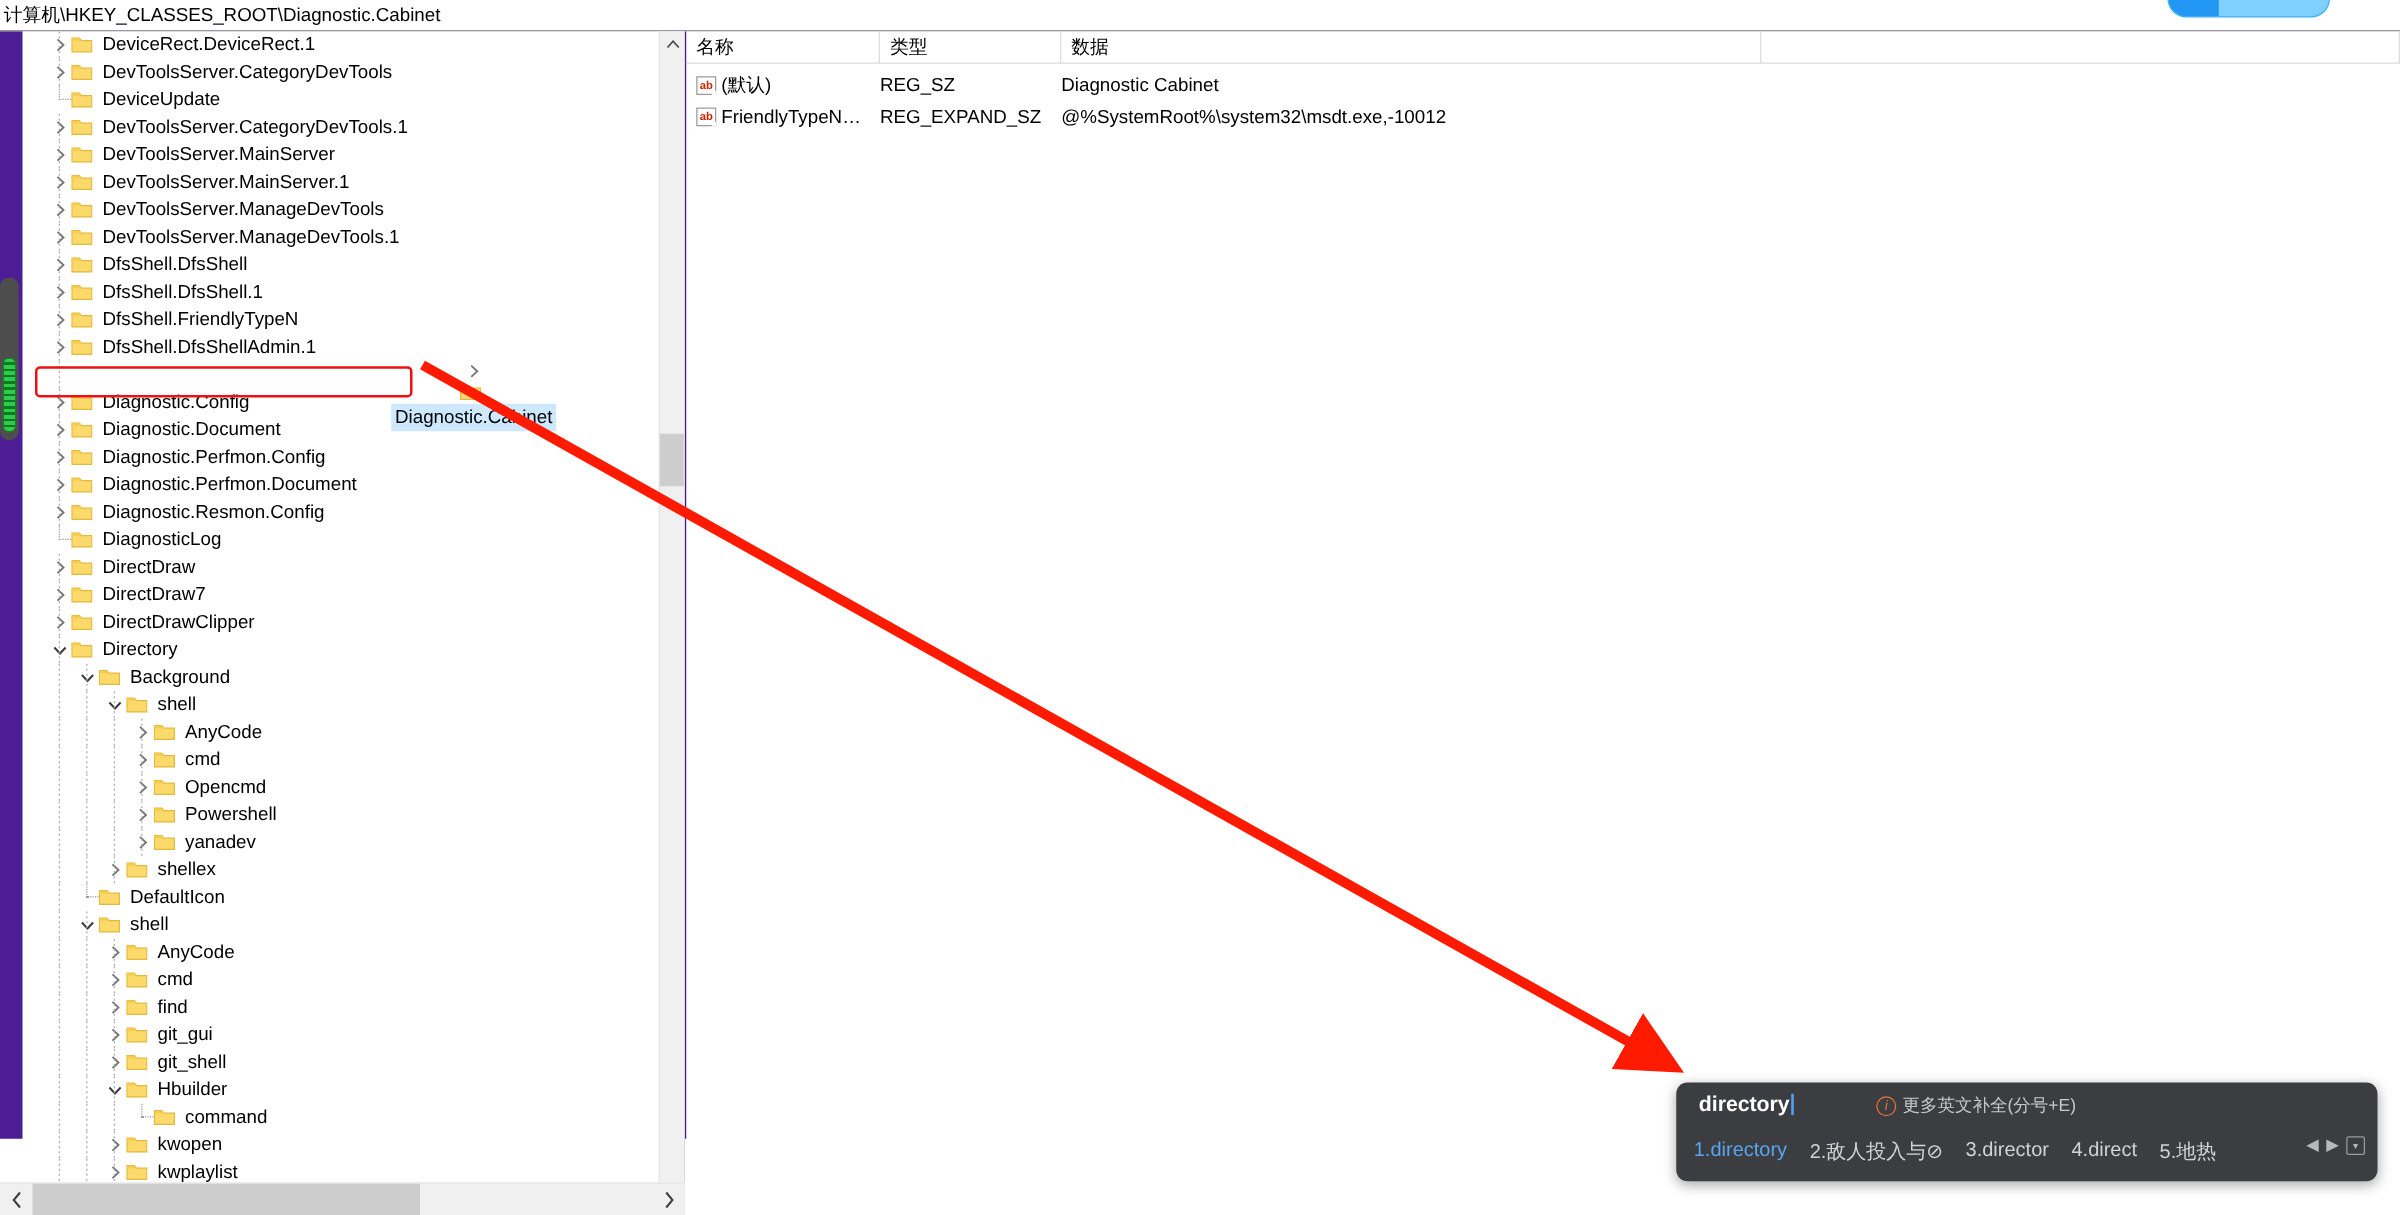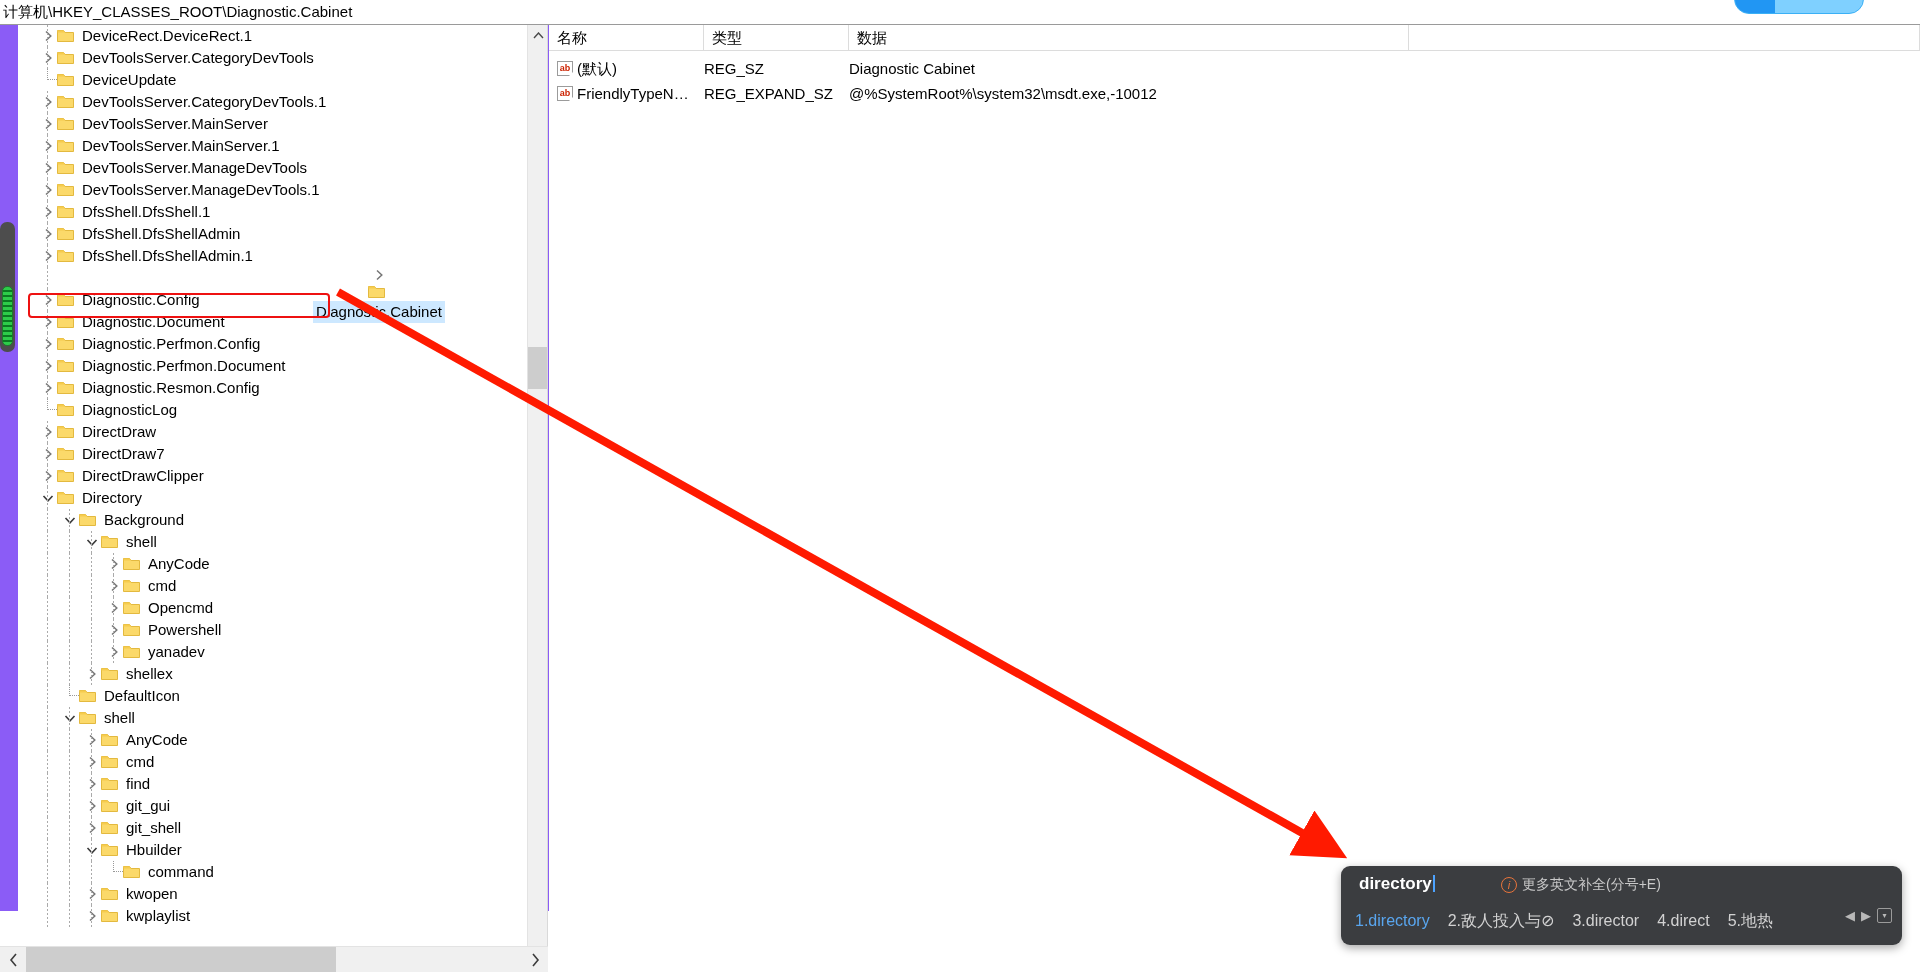--- a/index.html
+++ b/index.html
@@ -3,21 +3,21 @@
 <meta charset="utf-8">
 <style>
   * { box-sizing: border-box; }
   html, body {
     margin: 0; padding: 0;
     width: 1920px; height: 972px;
     overflow: hidden;
     background: #ffffff;
     font-family: "Liberation Sans", "DejaVu Sans", sans-serif;
   }
-  #root { position: relative; width: 1920px; height: 911px; background: #8b5cf6; }
+  #root { position: relative; width: 1920px; height: 911px; background: #4c1d95; }
 
   
   .addressbar {
     position: absolute; left: 0; top: 0; width: 1920px; height: 25px;
     background: #ffffff;
     border-bottom: 1px solid #9a9a9a;
     display: flex; align-items: center;
   }
   .addressbar .path {
     font-size: 15px; color: #000; padding-left: 3px;
@@ -343,36 +343,51 @@
               <svg width="9" height="12" viewBox="0 0 9 12">
                 <path d="M2 1.5 L6.8 6 L2 10.5" fill="none" stroke="#767676" stroke-width="1.5"></path>
               </svg>
             </span>
             <span class="folder">
               <svg width="17" height="14" viewBox="0 0 17 14">
                 <path d="M0.5 1.5 h6 l1.6 2 h8.4 v9 h-16 z" fill="#fbd96a" stroke="#e3b93f" stroke-width="1"></path>
                 <path d="M0.5 1.5 h6 l1.6 2 h-7.6 z" fill="#f6cc4e"></path>
               </svg>
             </span>
+            <span class="label">DfsShell.DfsShell</span>
+          </div>
+          <div class="node" style="padding-left: 22px;">
+            <div class="dotline" style="left: 29px;"></div>
+            <span class="twisty">
+              <svg width="9" height="12" viewBox="0 0 9 12">
+                <path d="M2 1.5 L6.8 6 L2 10.5" fill="none" stroke="#767676" stroke-width="1.5"></path>
+              </svg>
+            </span>
+            <span class="folder">
+              <svg width="17" height="14" viewBox="0 0 17 14">
+                <path d="M0.5 1.5 h6 l1.6 2 h8.4 v9 h-16 z" fill="#fbd96a" stroke="#e3b93f" stroke-width="1"></path>
+                <path d="M0.5 1.5 h6 l1.6 2 h-7.6 z" fill="#f6cc4e"></path>
+              </svg>
+            </span>
             <span class="label">DfsShell.DfsShell.1</span>
           </div>
           <div class="node" style="padding-left: 22px;">
             <div class="dotline" style="left: 29px;"></div>
             <span class="twisty">
               <svg width="9" height="12" viewBox="0 0 9 12">
                 <path d="M2 1.5 L6.8 6 L2 10.5" fill="none" stroke="#767676" stroke-width="1.5"></path>
               </svg>
             </span>
             <span class="folder">
               <svg width="17" height="14" viewBox="0 0 17 14">
                 <path d="M0.5 1.5 h6 l1.6 2 h8.4 v9 h-16 z" fill="#fbd96a" stroke="#e3b93f" stroke-width="1"></path>
                 <path d="M0.5 1.5 h6 l1.6 2 h-7.6 z" fill="#f6cc4e"></path>
               </svg>
             </span>
-            <span class="label">DfsShell.DfsShellAdmin</span>
+            <span class="label">DfsShell.FriendlyTypeN</span>
           </div>
           <div class="node" style="padding-left: 22px;">
             <div class="dotline" style="left: 29px;"></div>
             <span class="twisty">
               <svg width="9" height="12" viewBox="0 0 9 12">
                 <path d="M2 1.5 L6.8 6 L2 10.5" fill="none" stroke="#767676" stroke-width="1.5"></path>
               </svg>
             </span>
             <span class="folder">
               <svg width="17" height="14" viewBox="0 0 17 14">

